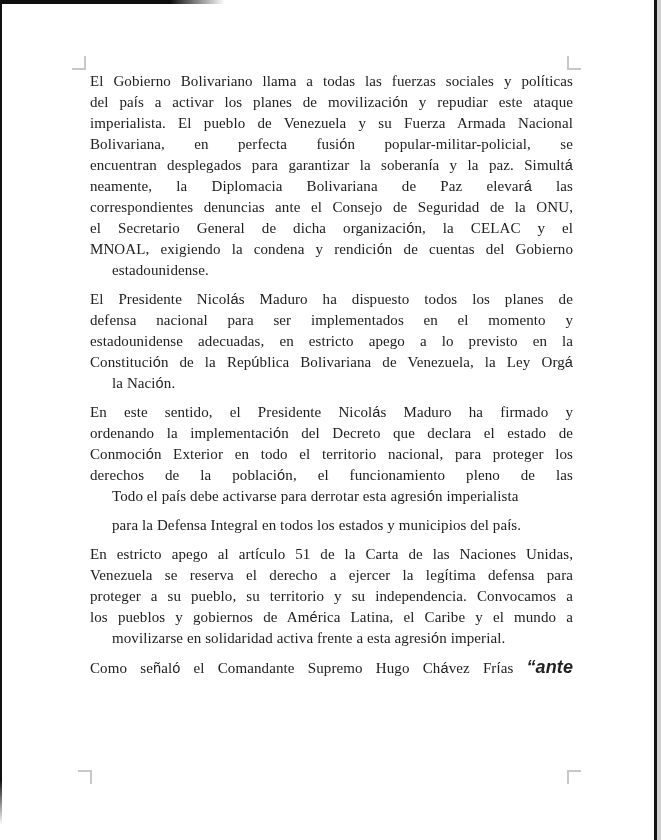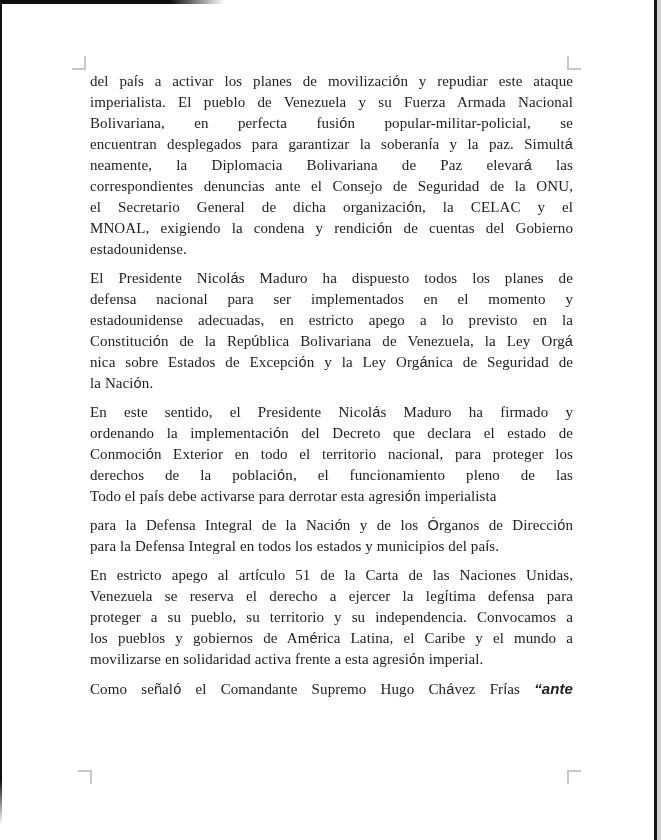--- a/index.html
+++ b/index.html
@@ -50,75 +50,74 @@
     color: #212121;
     letter-spacing: 0.1px;
   }
   .para { margin: 0 0 8px 0; }
   .line {
     height: 21px;
     overflow: hidden;
     text-align: justify;
     text-align-last: justify;
   }
-  .line.para-end { text-align-last: left; }
+  .line.para-end { text-align-last: left; margin-left: 22px; }
   
   .sub { font-family: "Liberation Sans", sans-serif; font-size: 0.97em; }
   
   .seg-bold-italic {
     font-family: "Liberation Sans", sans-serif;
     font-weight: bold;
     font-style: italic;
-    font-size: 15px;
+    font-size: 18px;
   }
   .seg-normal { font-family: inherit; }
 </style>
 </head>
 <body>
 
 <div class="page">
   <div class="edge-top"></div>
   <div class="edge-left"></div>
   <div class="edge-right-dark"></div>
   <div class="edge-right-light"></div>
 
   <div class="mark mark-tl"></div>
   <div class="mark mark-tr"></div>
   <div class="mark mark-bl"></div>
   <div class="mark mark-br"></div>
 
   <div class="text-block">
       <div class="para">
+        <div class="line">El Gobierno Bolivariano llama a todas las fuerzas sociales y pol<span class="sub">í</span>ticas</div>
         <div class="line">del pa<span class="sub">í</span>s a activar los planes de movilizaci<span class="sub">ó</span>n y repudiar este ataque</div>
         <div class="line">imperialista. El pueblo de Venezuela y su Fuerza Armada Nacional</div>
         <div class="line">Bolivariana, en perfecta fusi<span class="sub">ó</span>n popular-militar-policial, se</div>
         <div class="line">encuentran desplegados para garantizar la soberan<span class="sub">í</span>a y la paz. Simult<span class="sub">á</span></div>
         <div class="line">neamente, la Diplomacia Bolivariana de Paz elevar<span class="sub">á</span> las</div>
         <div class="line">correspondientes denuncias ante el Consejo de Seguridad de la ONU,</div>
         <div class="line">el Secretario General de dicha organizaci<span class="sub">ó</span>n, la CELAC y el</div>
         <div class="line">MNOAL, exigiendo la condena y rendici<span class="sub">ó</span>n de cuentas del Gobierno</div>
         <div class="line para-end">estadounidense.</div>
       </div>
       <div class="para">
         <div class="line">El Presidente Nicol<span class="sub">á</span>s Maduro ha dispuesto todos los planes de</div>
         <div class="line">defensa nacional para ser implementados en el momento y</div>
         <div class="line">estadounidense adecuadas, en estricto apego a lo previsto en la</div>
         <div class="line">Constituci<span class="sub">ó</span>n de la Rep<span class="sub">ú</span>blica Bolivariana de Venezuela, la Ley Org<span class="sub">á</span></div>
-        <div class="line">nica sobre Estados de Excepci<span class="sub">ó</span>n y la Ley Org<span class="sub">á</span>nica de Seguridad de</div>
         <div class="line para-end">la Naci<span class="sub">ó</span>n.</div>
       </div>
       <div class="para">
         <div class="line">En este sentido, el Presidente Nicol<span class="sub">á</span>s Maduro ha firmado y</div>
         <div class="line">ordenando la implementaci<span class="sub">ó</span>n del Decreto que declara el estado de</div>
         <div class="line">Conmoci<span class="sub">ó</span>n Exterior en todo el territorio nacional, para proteger los</div>
         <div class="line">derechos de la poblaci<span class="sub">ó</span>n, el funcionamiento pleno de las</div>
         <div class="line para-end">Todo el pa<span class="sub">í</span>s debe activarse para derrotar esta agresi<span class="sub">ó</span>n imperialista</div>
       </div>
       <div class="para">
-        <div class="line">para la Defensa Integral de la Naci<span class="sub">ó</span>n y de los <span class="sub">Ó</span>rganos de Direcci<span class="sub">ó</span>n</div>
         <div class="line para-end">para la Defensa Integral en todos los estados y municipios del pa<span class="sub">í</span>s.</div>
       </div>
       <div class="para">
         <div class="line">En estricto apego al art<span class="sub">í</span>culo 51 de la Carta de las Naciones Unidas,</div>
         <div class="line">Venezuela se reserva el derecho a ejercer la leg<span class="sub">í</span>tima defensa para</div>
         <div class="line">proteger a su pueblo, su territorio y su independencia. Convocamos a</div>
         <div class="line">los pueblos y gobiernos de Am<span class="sub">é</span>rica Latina, el Caribe y el mundo a</div>
         <div class="line para-end">movilizarse en solidaridad activa frente a esta agresi<span class="sub">ó</span>n imperial.</div>
       </div>
       <div class="para">

